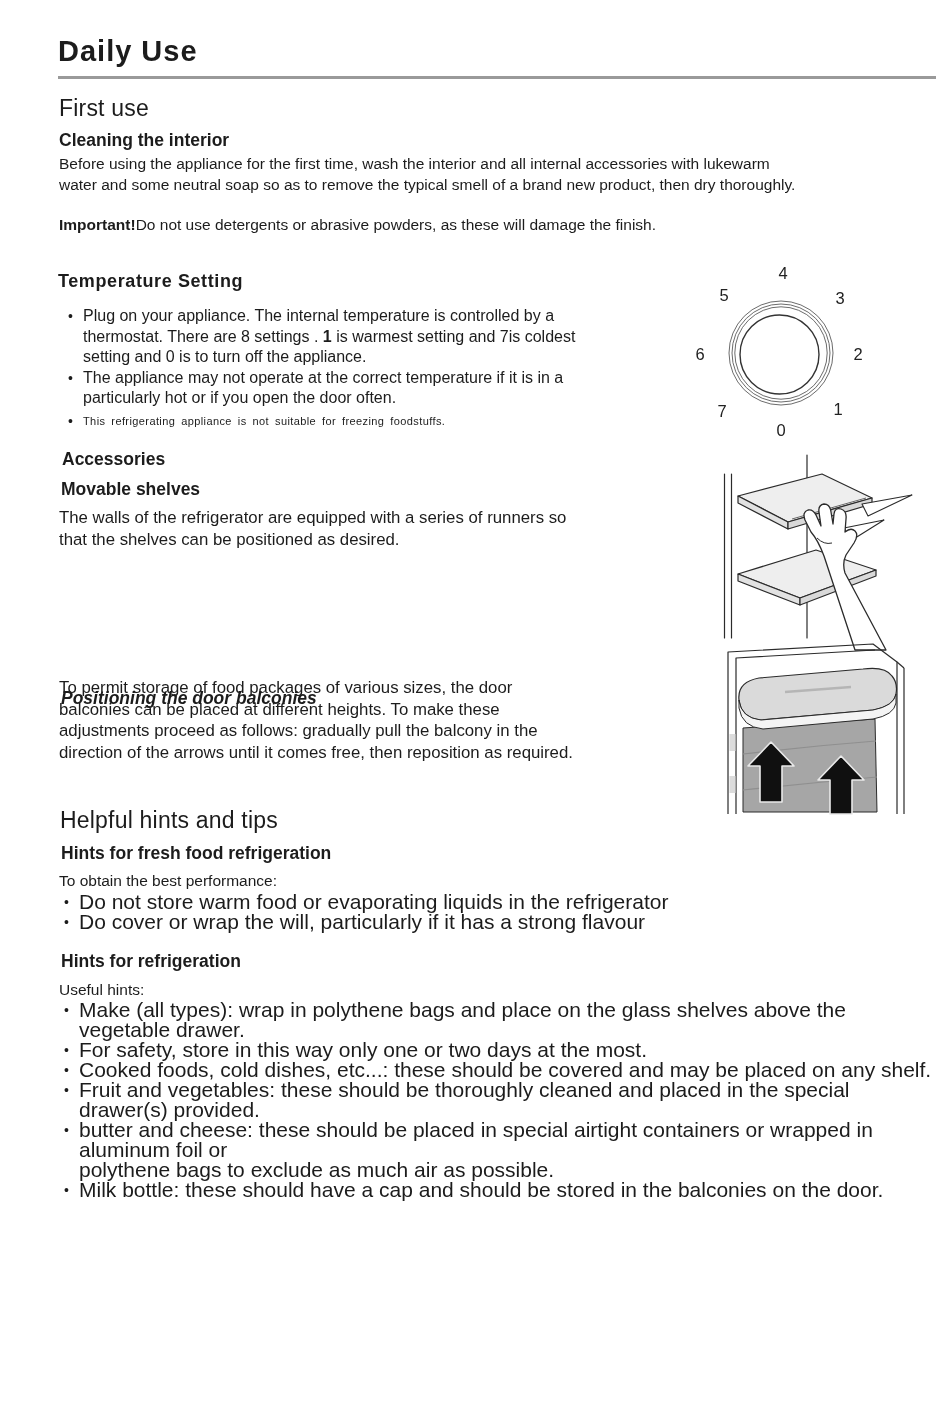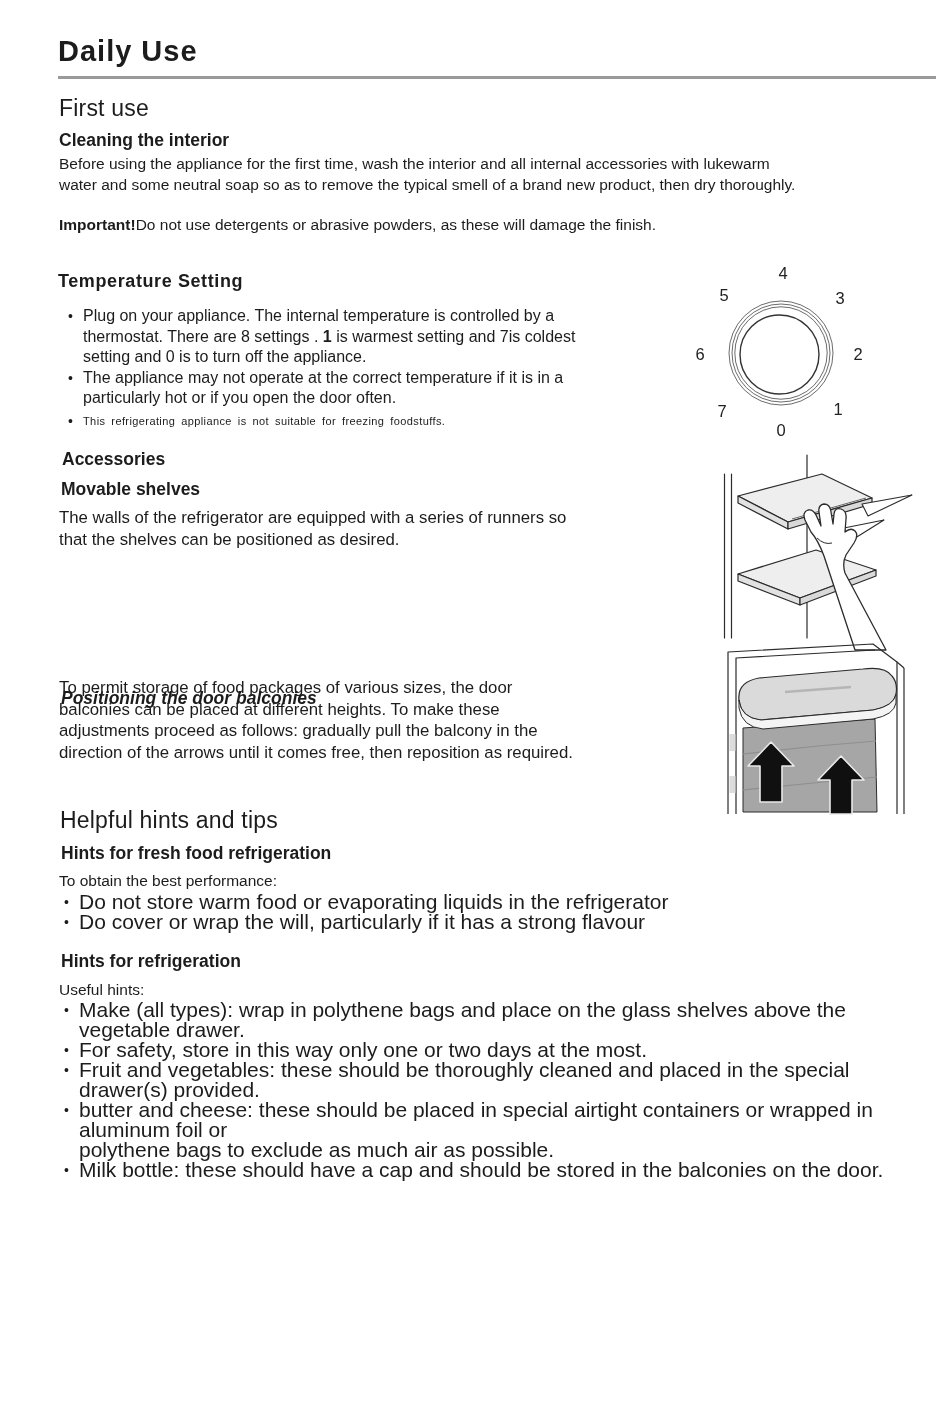--- a/index.html
+++ b/index.html
@@ -136,19 +136,20 @@
   <ul class="abs blist hlist" style="left:62px; top:892px; width:740px;">
     <li><span>Do not store warm food or evaporating liquids in the refrigerator</span></li>
     <li><span>Do cover or wrap the will, particularly if it has a strong flavour</span></li>
   </ul>
 
   <h3 class="abs h3" style="left:61px; top:951px;">Hints for refrigeration</h3>
   <p class="abs body-s" style="left:59px; top:980px; width:700px;">Useful hints:</p>
   <ul class="abs blist hlist" style="left:62px; top:1000px; width:880px;">
     <li><span>Make (all types): wrap in polythene bags and place on the glass shelves above the vegetable drawer.</span></li>
     <li><span>For safety, store in this way only one or two days at the most.</span></li>
+    <li><span>Cooked foods, cold dishes, etc...: these should be covered and may be placed on any shelf.</span></li>
     <li><span>Fruit and vegetables: these should be thoroughly cleaned and placed in the special drawer(s) provided.</span></li>
     <li><span>butter and cheese: these should be placed in special airtight containers or wrapped in aluminum foil or
 polythene bags to exclude as much air as possible.</span></li>
     <li><span>Milk bottle: these should have a cap and should be stored in the balconies on the door.</span></li>
   </ul>
 
 </div>
 
 </body></html>

